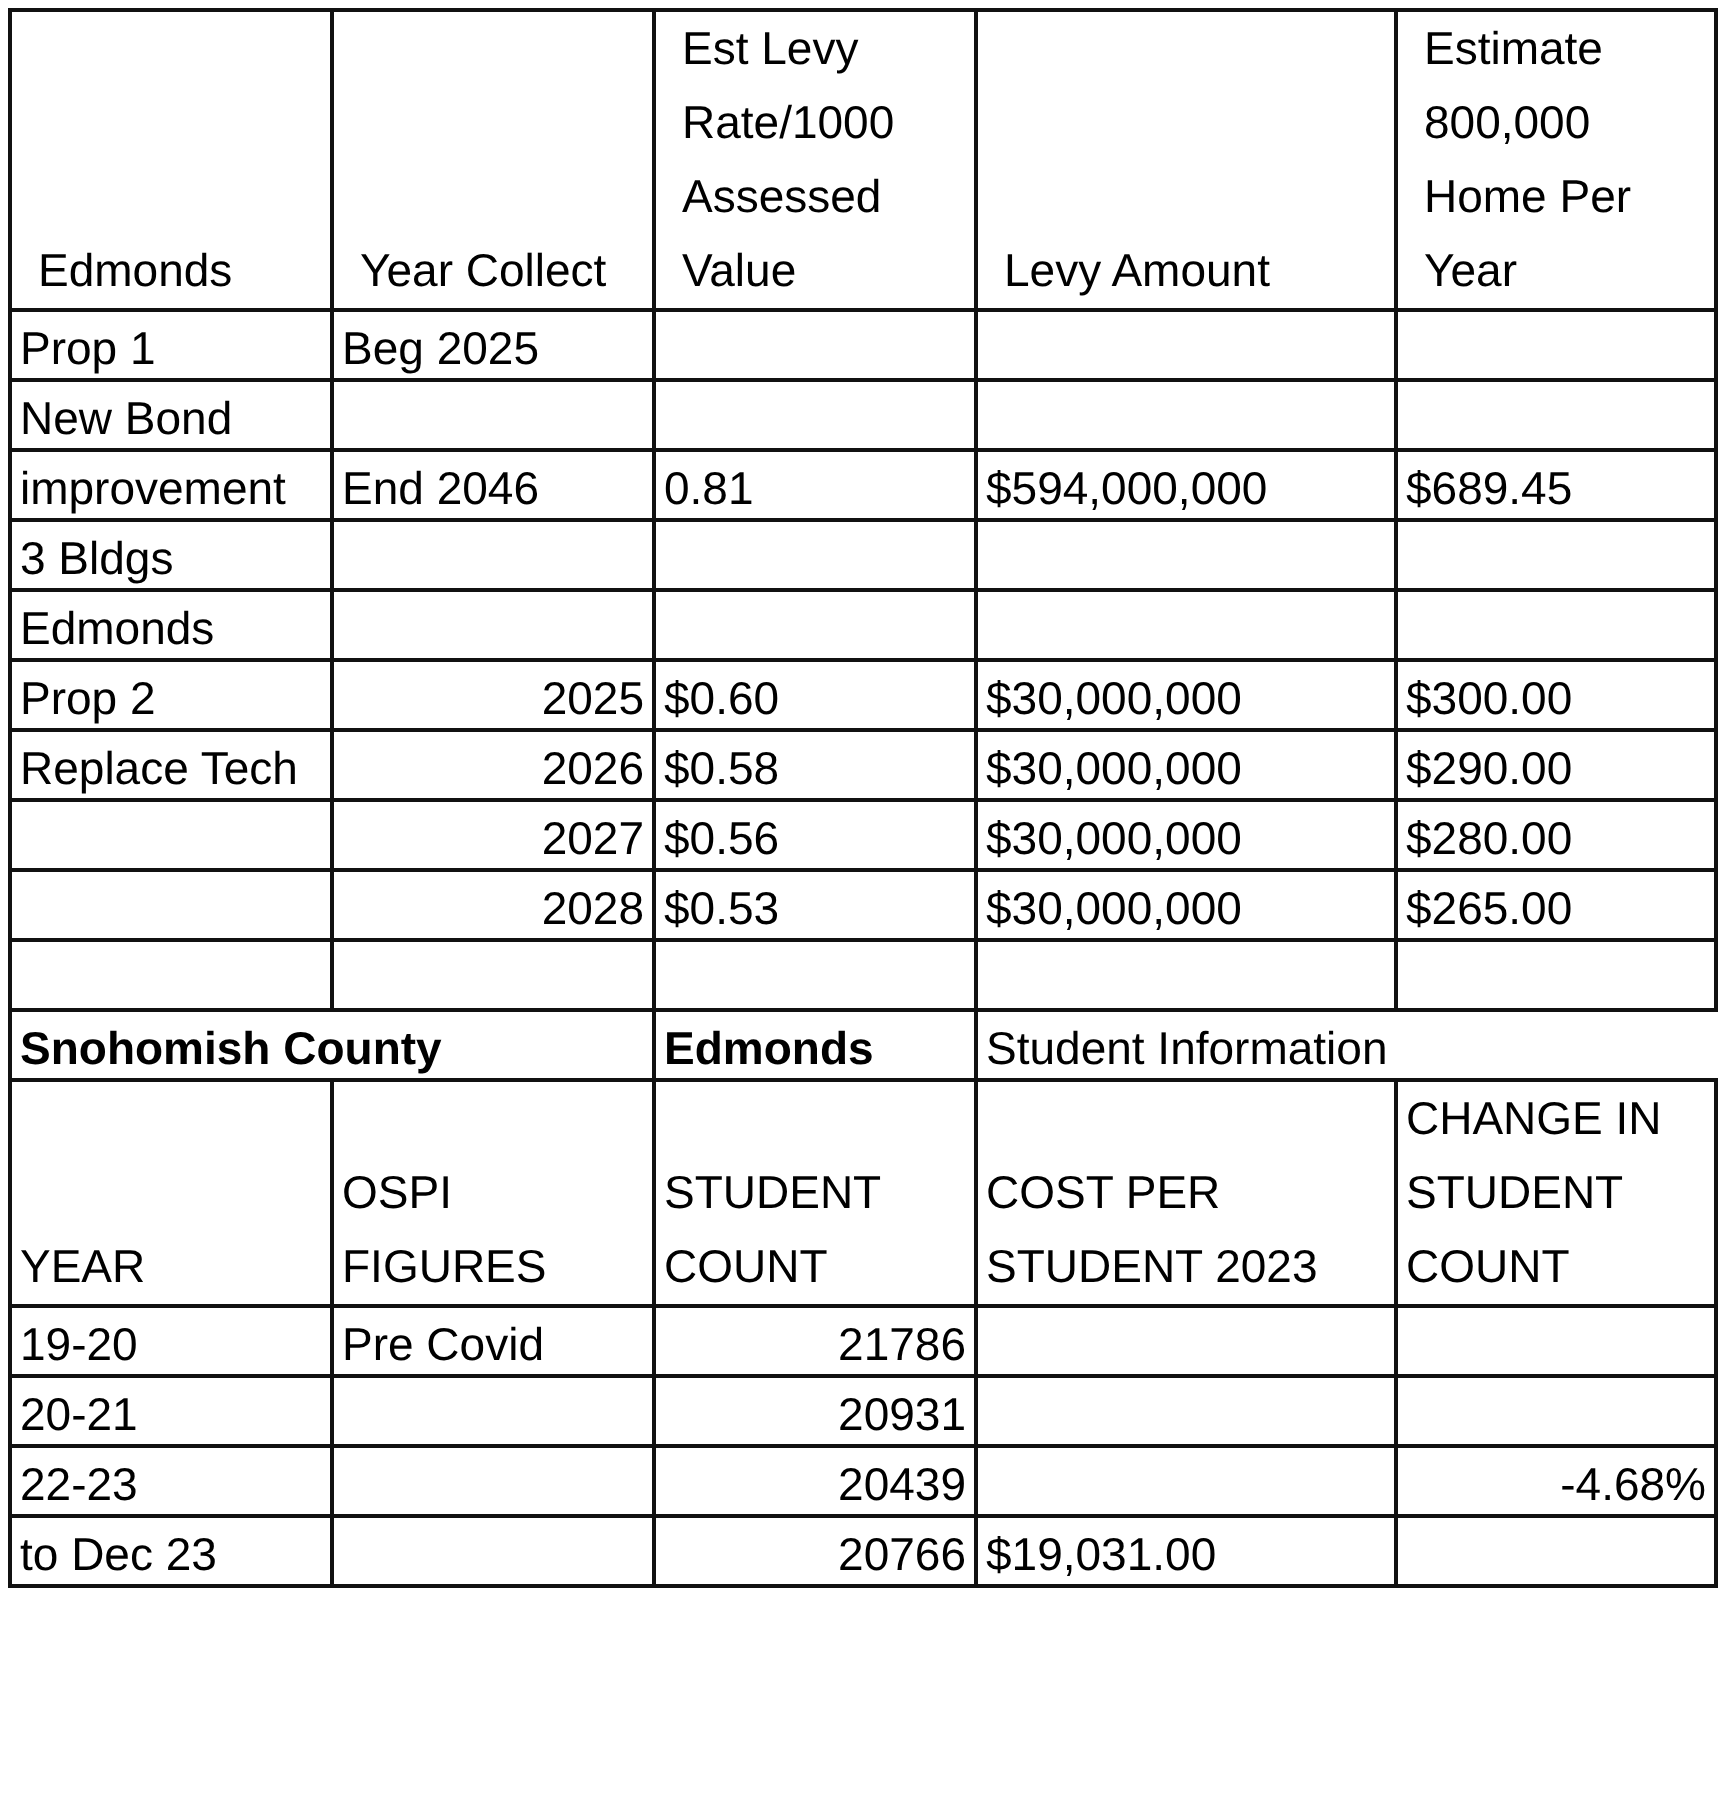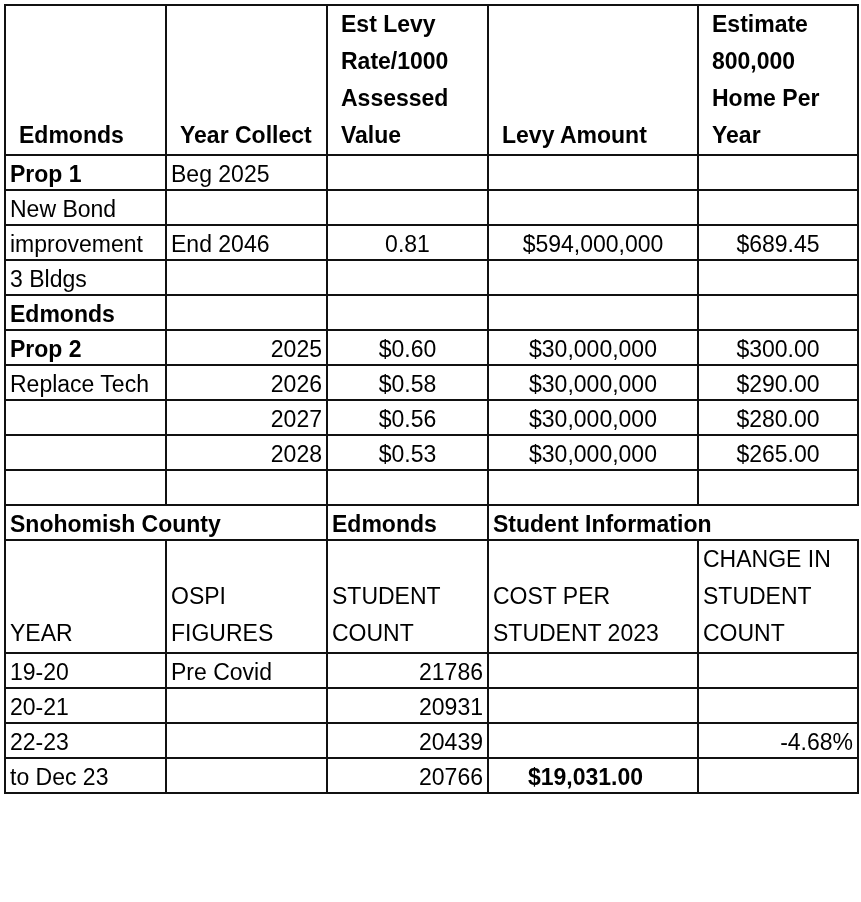--- a/index.html
+++ b/index.html
@@ -1,24 +1,24 @@
 <!DOCTYPE html>
 <html><head>
 <meta charset="utf-8">
 <style>
   html, body { margin:0; padding:0; background:#fff; }
   body { width:861px; height:902px; overflow:hidden; font-family:"Liberation Sans", "DejaVu Sans", sans-serif; color:#000; }
   table { position:absolute; left:4px; top:4px; border-collapse:collapse; table-layout:fixed; }
   td { border:2px solid #111; padding:0 4px; font-size:23px; line-height:30px; white-space:nowrap; overflow:hidden; vertical-align:bottom; height:33px; }
-  td.b { font-weight:bold; }
+  td.b { font-weight:normal; }
   td.i { font-weight:bold; }
   td.r { text-align:right; }
-  td.hdr { height:144px; font-weight:bold; line-height:37px; white-space:normal;padding-left:13px; }
+  td.hdr { height:144px; font-weight:normal; line-height:37px; white-space:normal;padding-left:13px; }
   td.hdr2 { height:110px; font-weight:normal; line-height:37px; white-space:normal; }
-  .money { display:flex; justify-content:center; }
+  .money { display:flex; justify-content:flex-start; }
   .noR { border-right:none; }
 </style>
 </head>
 <body>
 
 <table>
   <colgroup>
     <col style="width:161px">
       <col style="width:161px">
       <col style="width:161px">

